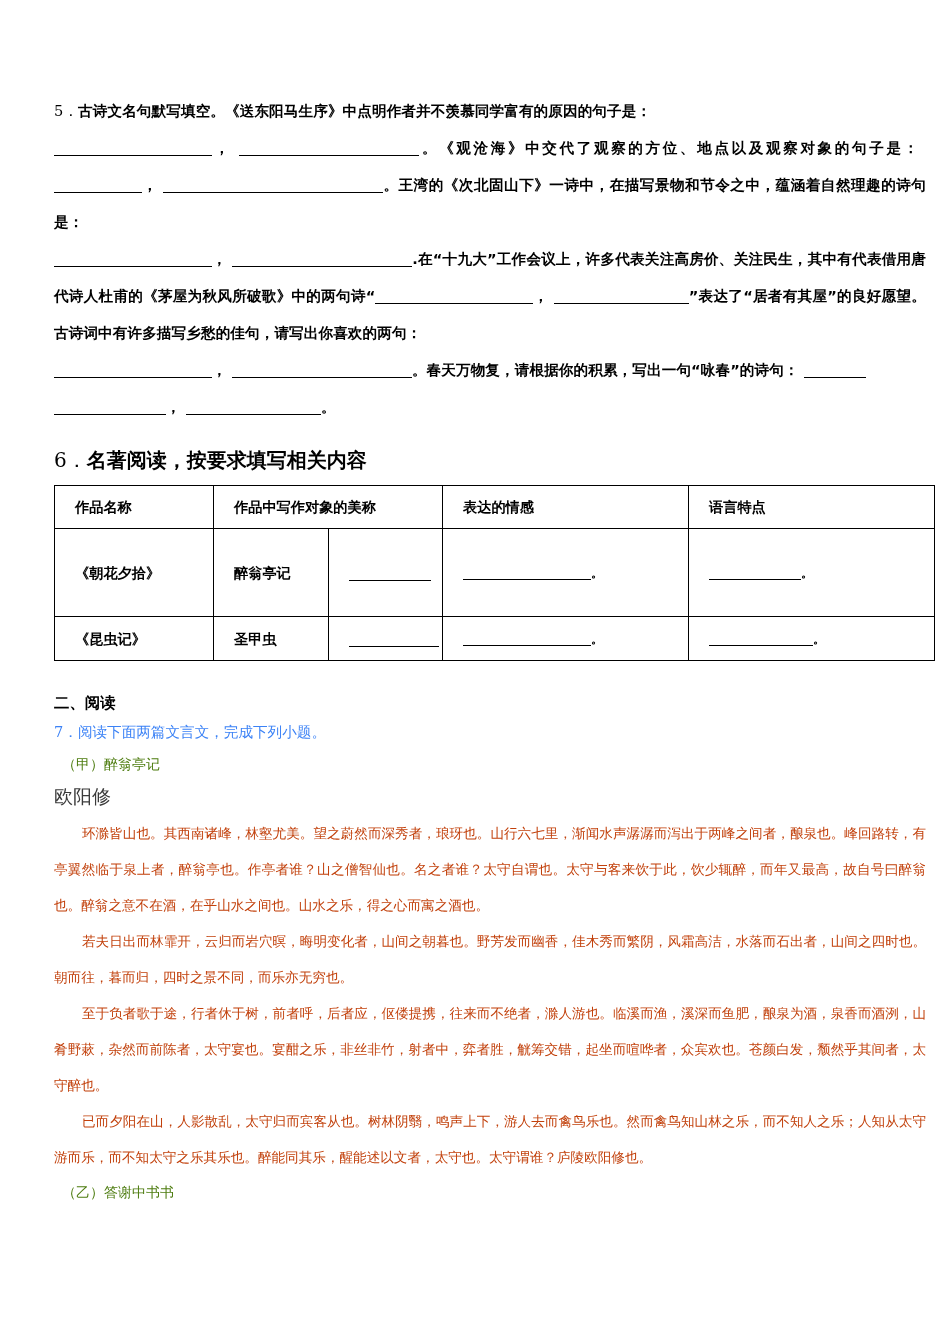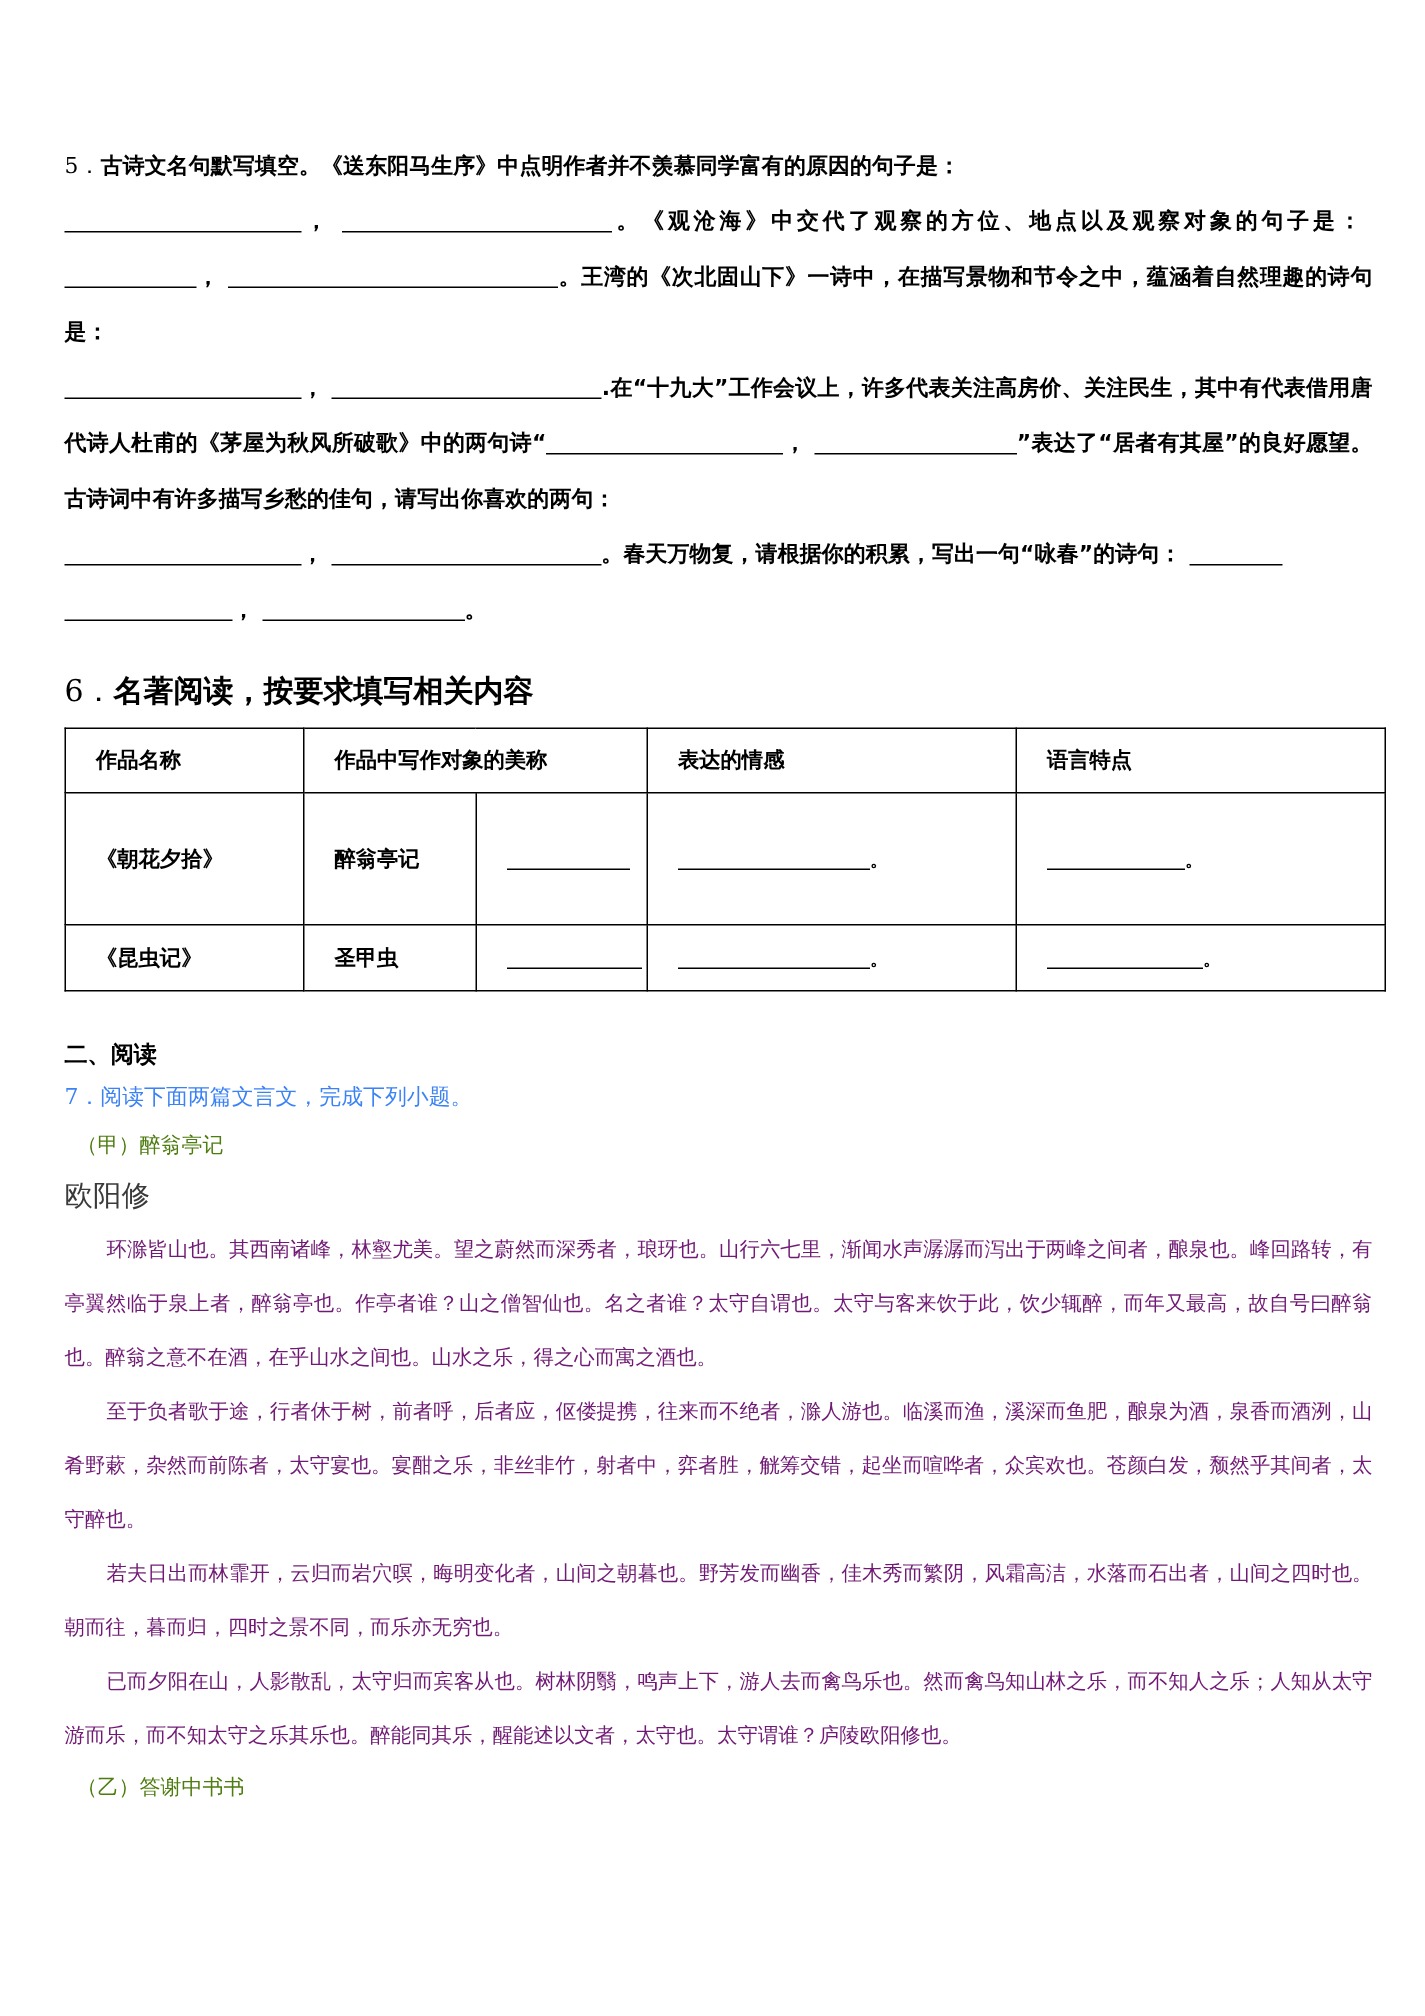--- a/index.html
+++ b/index.html
@@ -10,21 +10,21 @@
   body {
     width: 950px;
     height: 1344px;
     font-family: "DejaVu Sans", "Liberation Sans", sans-serif;
     color: #000000;
     position: relative;
     overflow: hidden;
   }
   .page {
     position: absolute;
-    left: 1px; top: 0;
+    left: 12px; top: 0;
     width: 806px;
     height: 1344px;
     padding: 0;
   }
   .content {
     position: absolute;
     left: 42px;
     top: 92px;
     width: 872px;
   }
@@ -134,21 +134,21 @@
   .author {
     font-size: 19px;
     line-height: 34px;
     font-family: Liberation Mono, monospace;
     color: #3a3a3a;
   }
   .classical {
     font-size: 13.6px;
     line-height: 36px;
     font-family: "DejaVu Serif", "Liberation Serif", serif;
-    color: #701a75;
+    color: #c2410c;
     text-align: justify;
     text-justify: inter-character;
     text-indent: 28px;
     word-break: break-all;
     margin: 0;
   }
 </style>
 </head>
 <body>
 
@@ -195,20 +195,20 @@
     <div class="sec-title">二、阅读</div>
 
     <div class="q7">
       <span class="num">7．</span><span>阅读下面两篇文言文，完成下列小题。</span>
     </div>
 
     <div class="passage-head">（甲）醉翁亭记</div>
     <div class="author">欧阳修</div>
 
     <p class="classical">环滁皆山也。其西南诸峰，林壑尤美。望之蔚然而深秀者，琅玡也。山行六七里，渐闻水声潺潺而泻出于两峰之间者，酿泉也。峰回路转，有亭翼然临于泉上者，醉翁亭也。作亭者谁？山之僧智仙也。名之者谁？太守自谓也。太守与客来饮于此，饮少辄醉，而年又最高，故自号曰醉翁也。醉翁之意不在酒，在乎山水之间也。山水之乐，得之心而寓之酒也。</p>
+    <p class="classical">若夫日出而林霏开，云归而岩穴暝，晦明变化者，山间之朝暮也。野芳发而幽香，佳木秀而繁阴，风霜高洁，水落而石出者，山间之四时也。朝而往，暮而归，四时之景不同，而乐亦无穷也。</p>
     <p class="classical">至于负者歌于途，行者休于树，前者呼，后者应，伛偻提携，往来而不绝者，滁人游也。临溪而渔，溪深而鱼肥，酿泉为酒，泉香而酒洌，山肴野蔌，杂然而前陈者，太守宴也。宴酣之乐，非丝非竹，射者中，弈者胜，觥筹交错，起坐而喧哗者，众宾欢也。苍颜白发，颓然乎其间者，太守醉也。</p>
-    <p class="classical">若夫日出而林霏开，云归而岩穴暝，晦明变化者，山间之朝暮也。野芳发而幽香，佳木秀而繁阴，风霜高洁，水落而石出者，山间之四时也。朝而往，暮而归，四时之景不同，而乐亦无穷也。</p>
     <p class="classical">已而夕阳在山，人影散乱，太守归而宾客从也。树林阴翳，鸣声上下，游人去而禽鸟乐也。然而禽鸟知山林之乐，而不知人之乐；人知从太守游而乐，而不知太守之乐其乐也。醉能同其乐，醒能述以文者，太守也。太守谓谁？庐陵欧阳修也。</p>
 
     <div class="passage-head">（乙）答谢中书书</div>
 
   </div>
 </div>
 
 </body></html>

